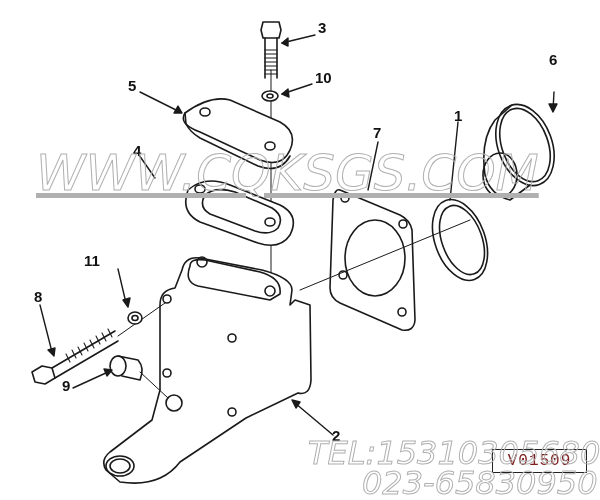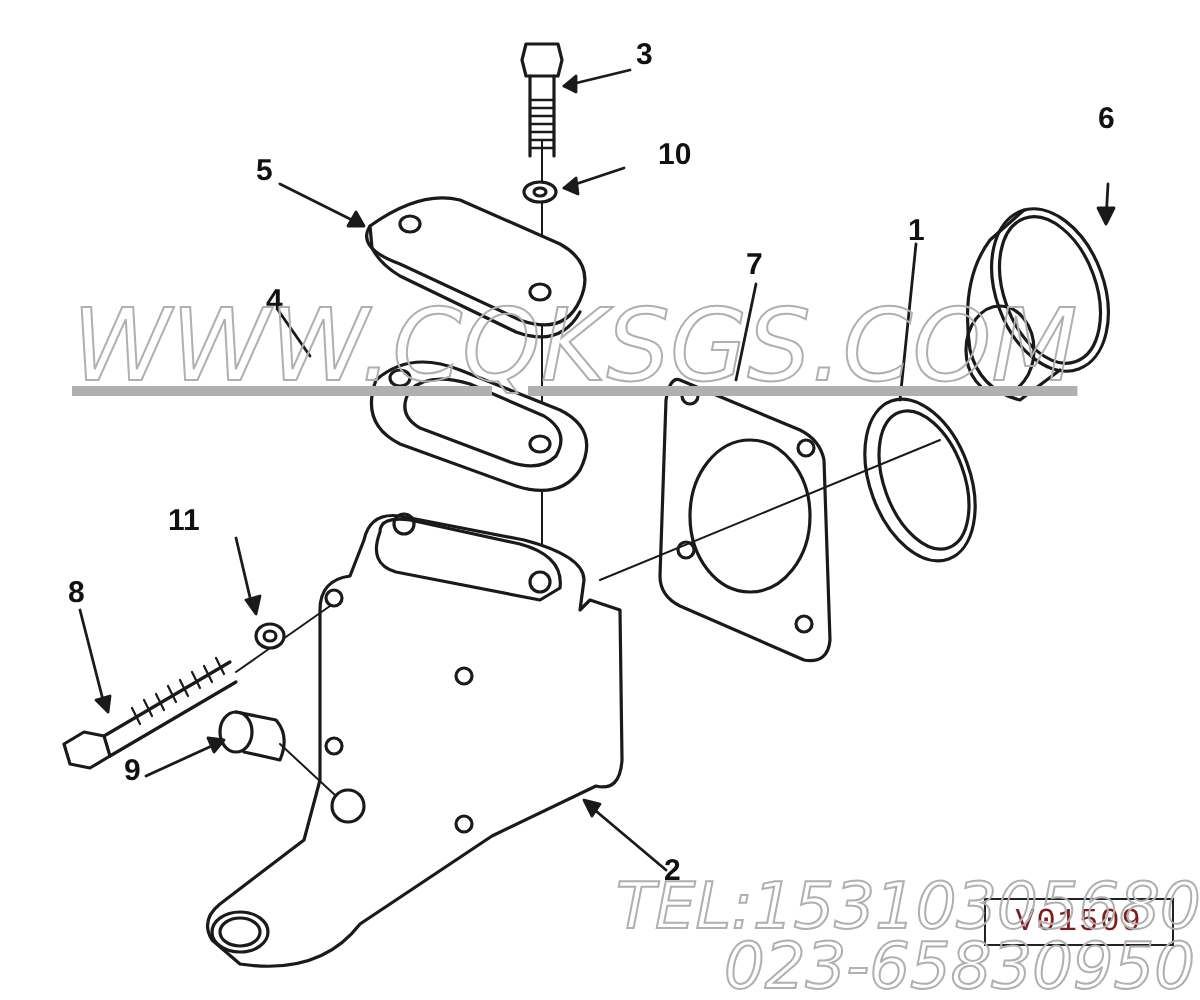--- a/index.html
+++ b/index.html
@@ -107,21 +107,21 @@
           <path d="M54 356 l-6 -6 l7 -2 z" fill="#1a1a1a"></path>
       <line x1="73" y1="388" x2="108" y2="372"></line>
           <path d="M112 370 l-8 -1 l3 7 z" fill="#1a1a1a"></path>
       <line x1="333" y1="435" x2="295" y2="403"></line>
           <path d="M292 400 l8 2 l-4 6 z" fill="#1a1a1a"></path>
     </g>
   </g>
 </svg>
 
 <div class="callout" style="left:318px;top:20px;">3</div>
-<div class="callout" style="left:329px;top:70px;">10</div>
+<div class="callout" style="left:315px;top:70px;">10</div>
 <div class="callout" style="left:128px;top:78px;">5</div>
 <div class="callout" style="left:549px;top:52px;">6</div>
 <div class="callout" style="left:373px;top:125px;">7</div>
 <div class="callout" style="left:454px;top:108px;">1</div>
 <div class="callout" style="left:133px;top:143px;">4</div>
 <div class="callout" style="left:84px;top:253px;">11</div>
 <div class="callout" style="left:34px;top:289px;">8</div>
 <div class="callout" style="left:62px;top:378px;">9</div>
 <div class="callout" style="left:332px;top:428px;">2</div>
 

